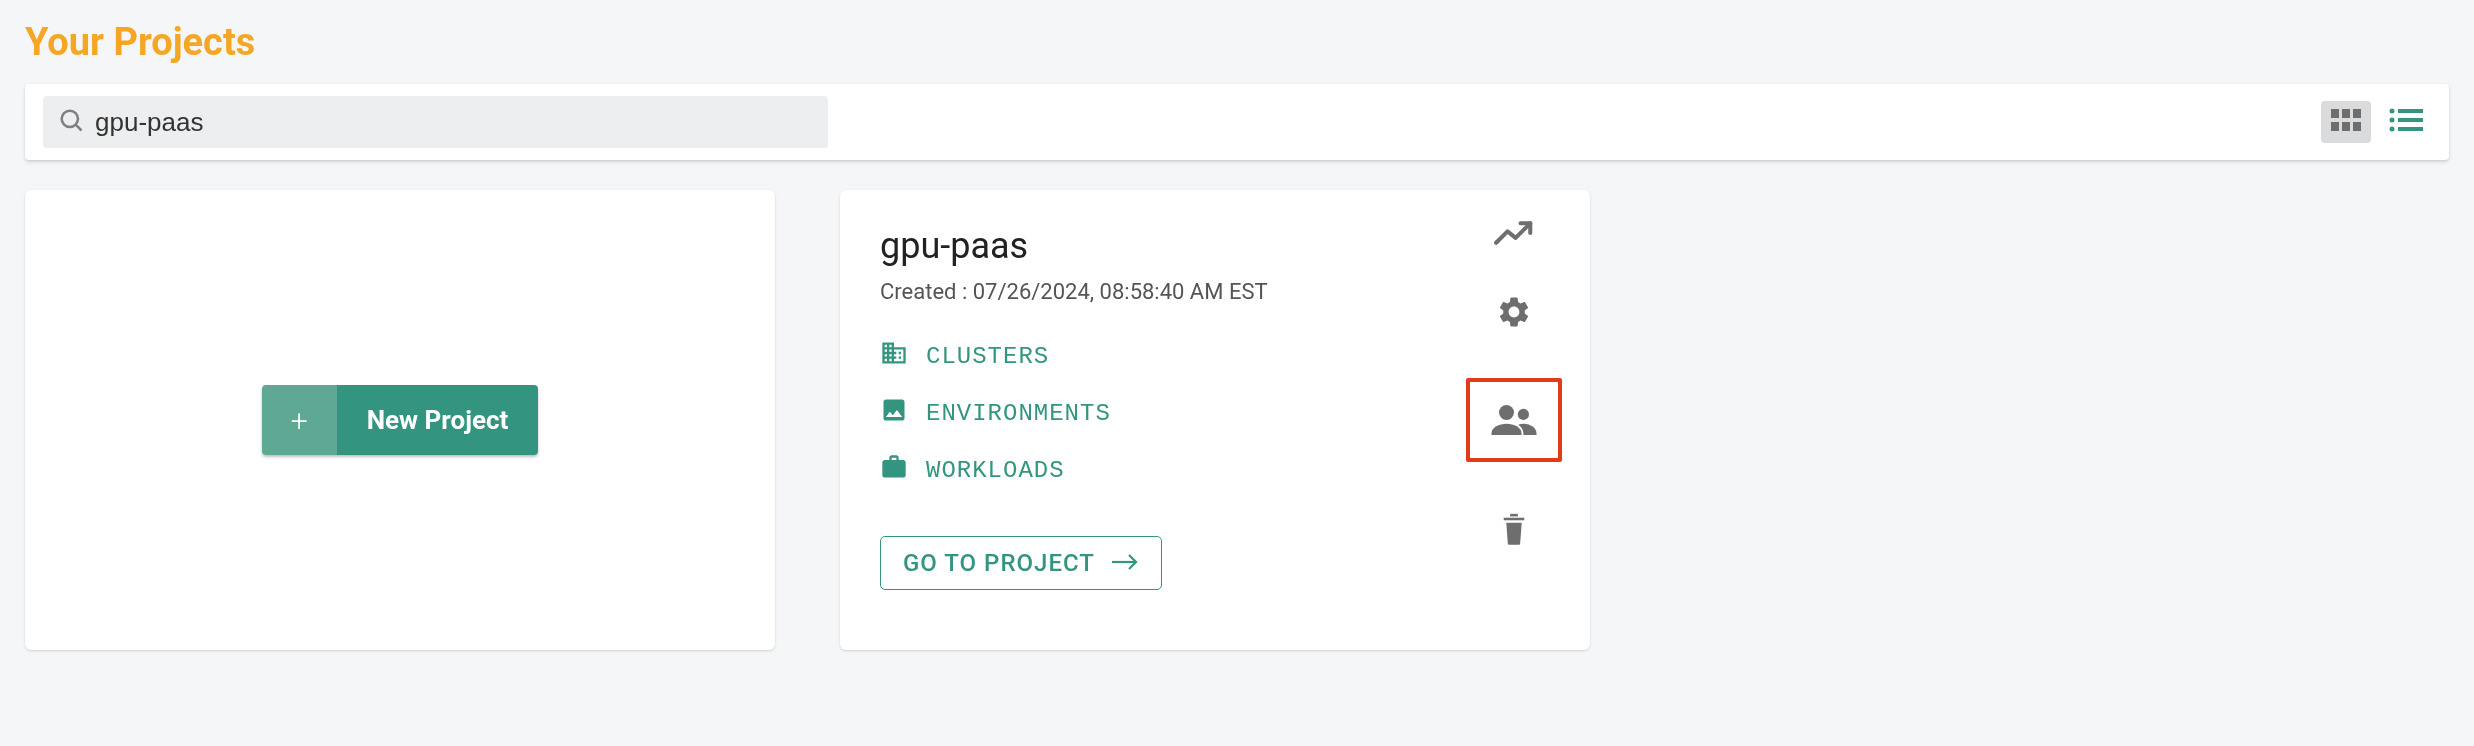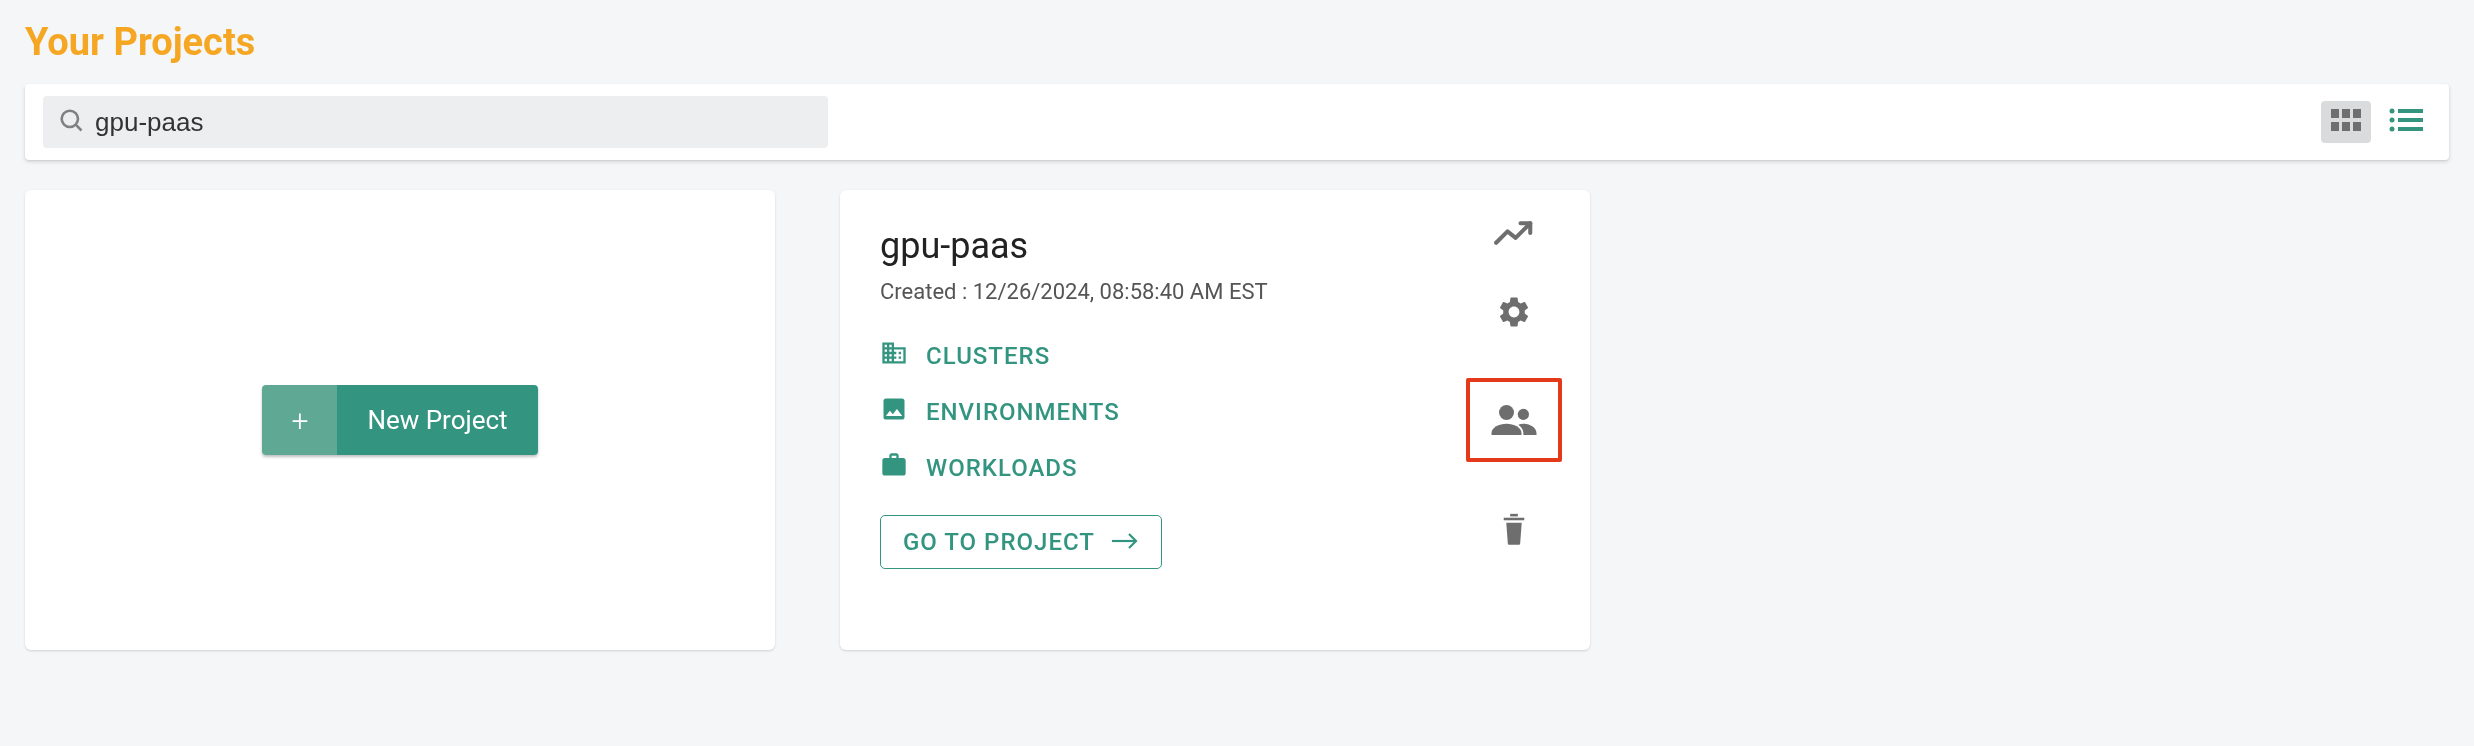--- a/index.html
+++ b/index.html
@@ -90,21 +90,21 @@
       justify-content: center;
       width: 75px;
       color: #fff;
       font-size: 30px;
       font-weight: 300;
     }
     .new-project-btn .label-part {
       background: #339580;
       color: #fff;
       font-size: 26px;
-      font-weight: 400;
+      font-weight: 700;
       padding: 20px 30px;
     }
     .project-card {
       padding: 35px 40px 30px 40px;
       display: flex;
       flex-direction: column;
     }
     .project-title {
       font-size: 36px;
       color: #222;
@@ -113,21 +113,22 @@
     }
     .project-created {
       font-size: 22px;
       color: #555;
       margin-bottom: 35px;
     }
     .project-links {
       display: flex;
       flex-direction: column;
       gap: 22px;
-      margin-bottom: 30px;
+      margin-bottom: 48px;
+      font-family: Liberation Mono, monospace;
     }
     .project-link {
       display: flex;
       align-items: center;
       gap: 18px;
       color: #339580;
       font-size: 24px;
       font-weight: 500;
       letter-spacing: 1px;
       cursor: pointer;
@@ -217,21 +218,21 @@
 
   <div class="card new-project-card">
     <div class="new-project-btn">
       <div class="plus-part">+</div>
       <div class="label-part">New Project</div>
     </div>
   </div>
 
   <div class="card project-card">
     <div class="project-title">gpu-paas</div>
-    <div class="project-created">Created : 12/26/2024, 08:58:40 AM EST</div>
+    <div class="project-created">Created : 07/26/2024, 08:58:40 AM EST</div>
 
     <div class="project-links">
       <div class="project-link">
         <span>
           <svg width="28" height="28" viewBox="0 0 24 24" fill="#339580">
             <path d="M12 7V3H2v18h20V7H12zM6 19H4v-2h2v2zm0-4H4v-2h2v2zm0-4H4V9h2v2zm0-4H4V5h2v2zm4 12H8v-2h2v2zm0-4H8v-2h2v2zm0-4H8V9h2v2zm0-4H8V5h2v2zm10 12h-8v-2h2v-2h-2v-2h2v-2h-2V9h8v10zm-2-8h-2v2h2v-2zm0 4h-2v2h2v-2z"></path>
           </svg>
         </span>
         <span>CLUSTERS</span>
       </div>

